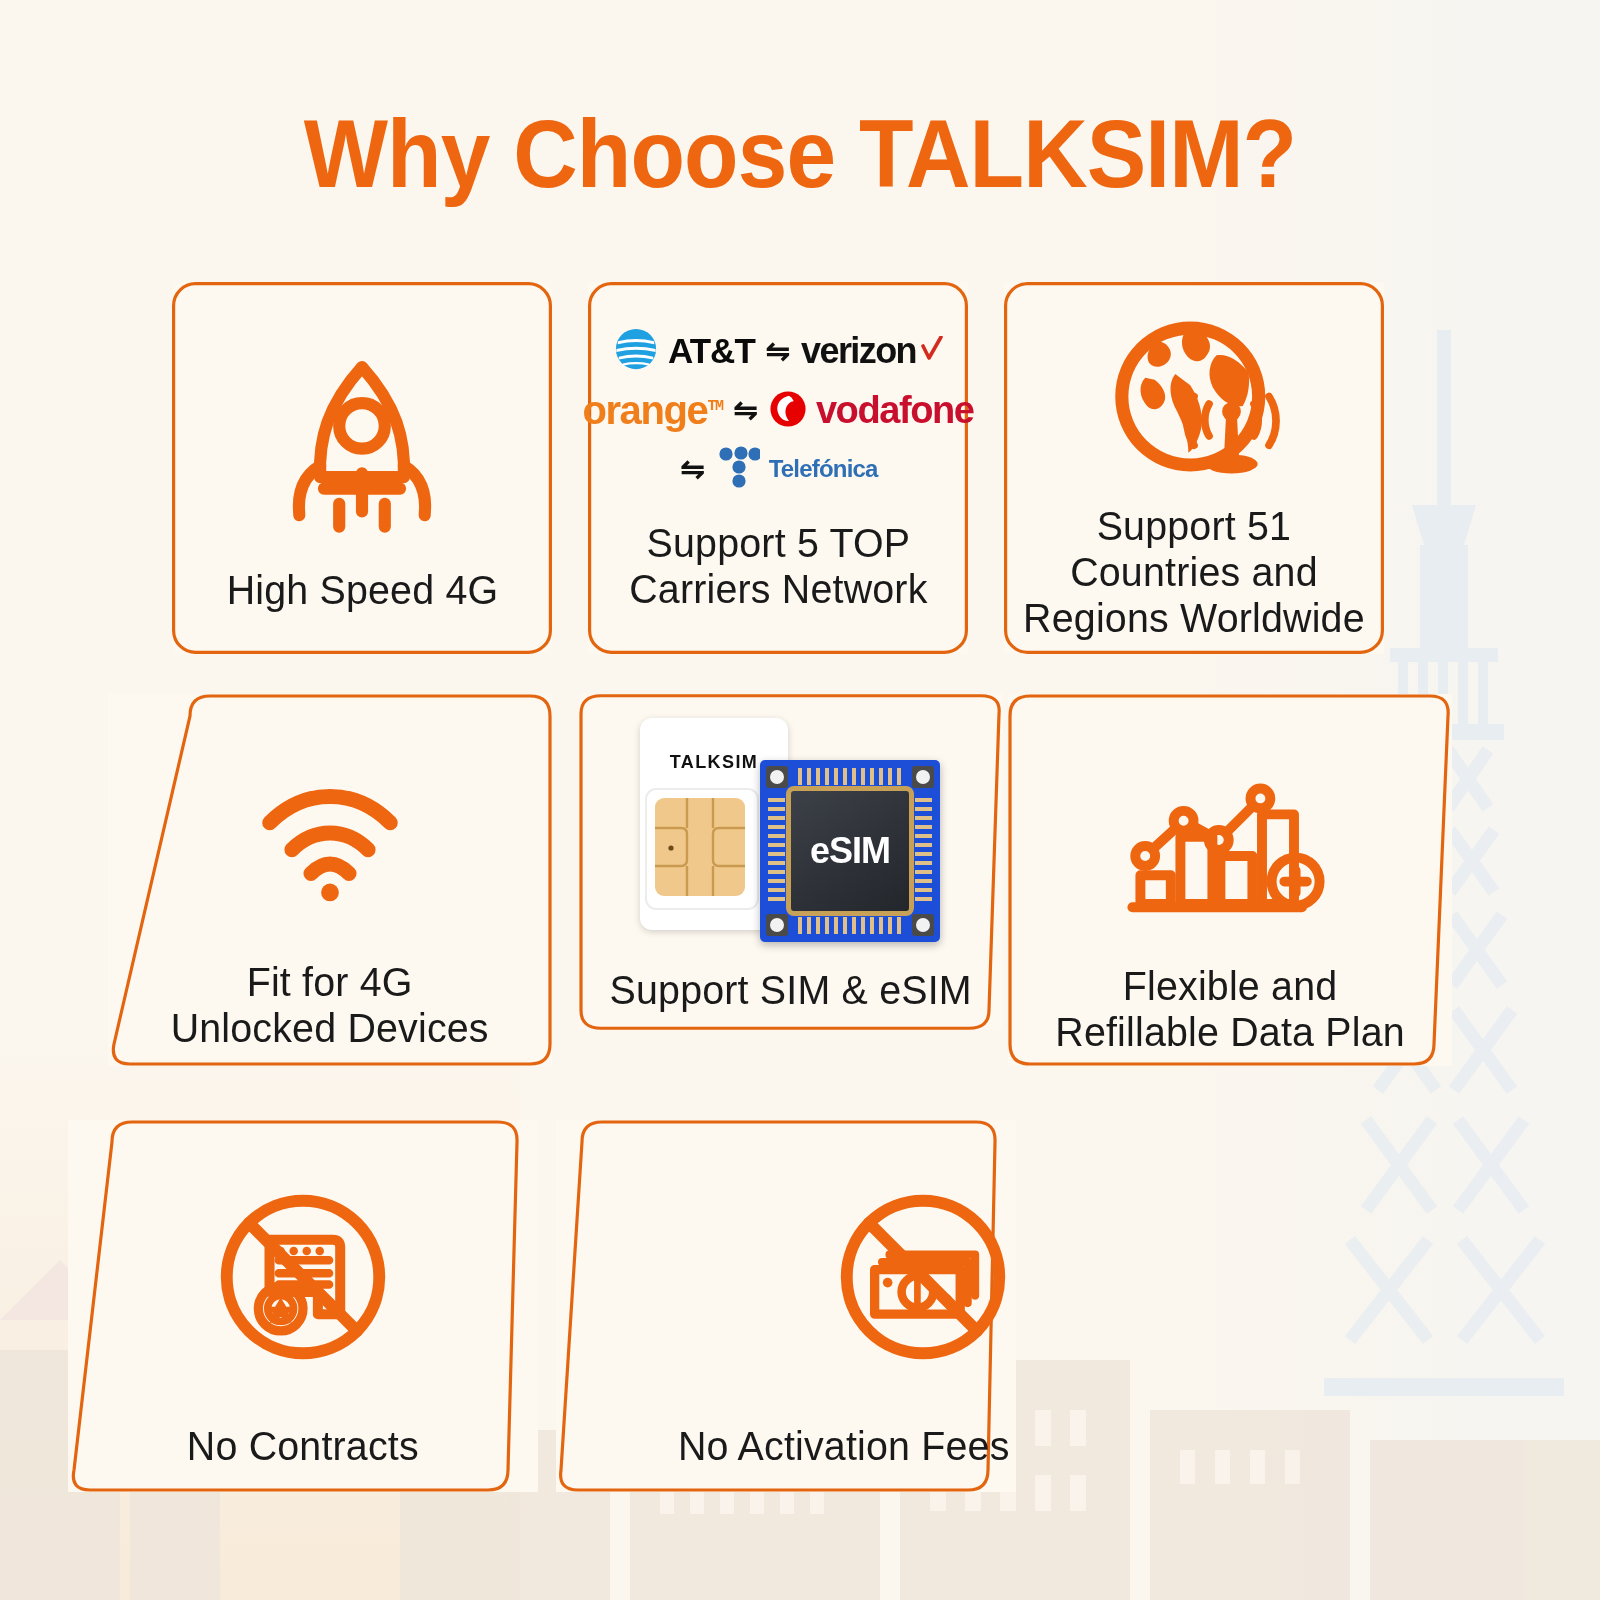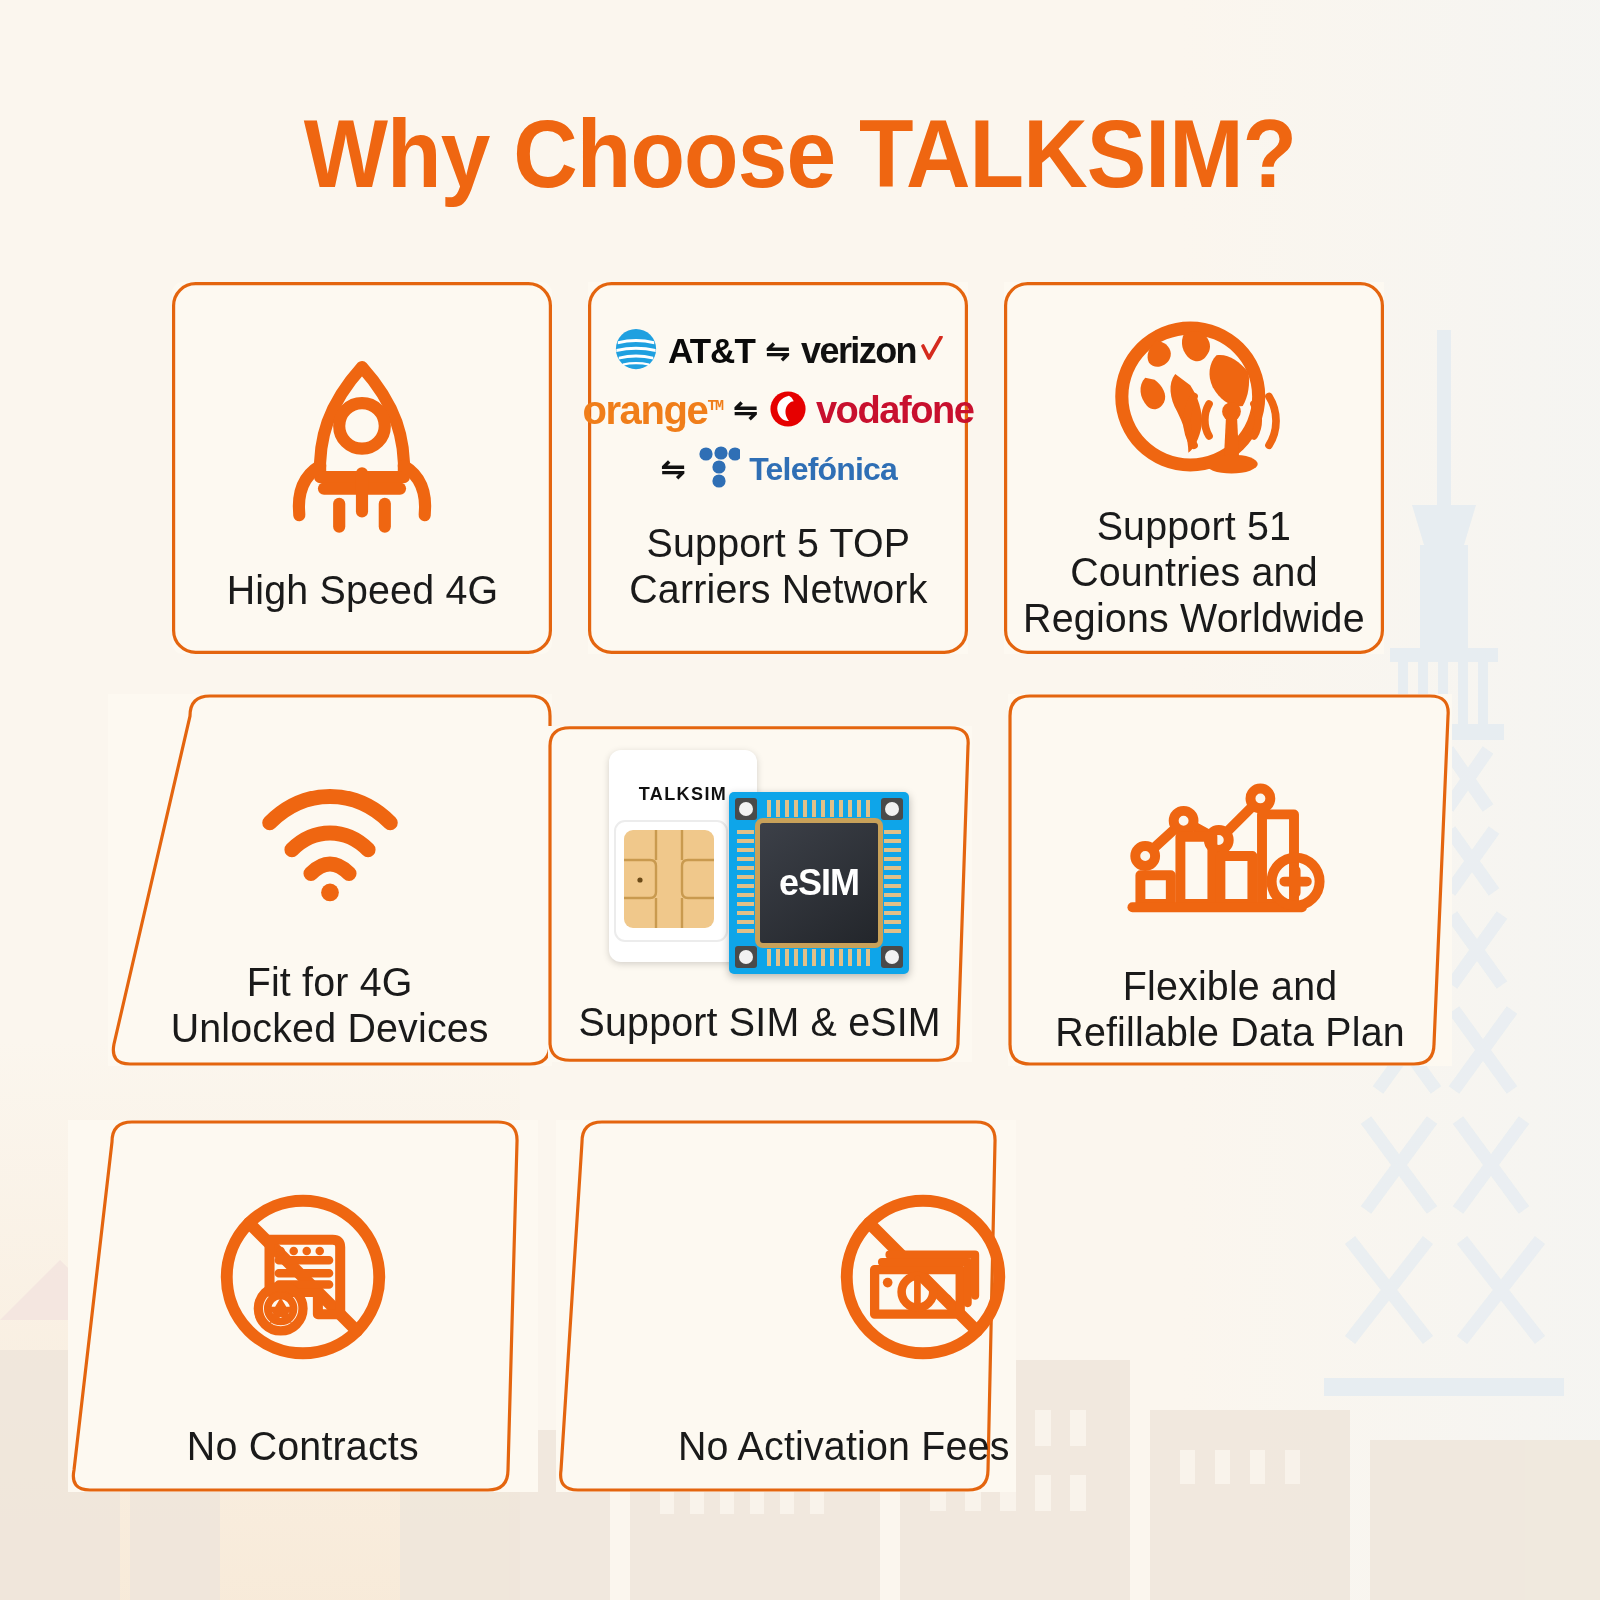--- a/index.html
+++ b/index.html
@@ -126,21 +126,21 @@
     font-size: 29px;
     font-weight: bold;
     line-height: 1;
     margin: 0 2px;
   }
   .att-text { color: #0a0a0a; font-size: 35px; font-weight: bold; letter-spacing: -1px;}
   .verizon-text { color: #111; font-size: 36px; font-weight: bold; letter-spacing: -1.6px; }
   .orange-text { color: #f07e1a; font-size: 40px; font-weight: bold; letter-spacing: -1.4px; }
   .tm { font-size: 15px; vertical-align: super; font-weight: bold; font-family: Liberation Mono, monospace; }
   .vodafone-text { color: #c8102e; font-size: 38px; font-weight: bold; letter-spacing: -1.4px; text-align: center; }
-  .telefonica-text { color: #2f6fb5; font-size: 32px; font-weight: bold; letter-spacing: -.8px; }
+  .telefonica-text { color: #2f6fb5; font-size: 24px; font-weight: bold; letter-spacing: -.8px; }
 
   
   .sim-stage {
     position: relative;
     width: 330px;
     height: 240px;
   }
   .sim-card {
     position: absolute;
     left: 14px; top: 6px;
@@ -170,21 +170,21 @@
     position: absolute;
     left: 29px; top: 86px;
     width: 90px; height: 98px;
     background: #f0c88b;
     border-radius: 9px;
   }
   .esim-chip {
     position: absolute;
     left: 134px; top: 48px;
     width: 180px; height: 182px;
-    background: #0ea5e9;
+    background: #1d4ed8;
     border-radius: 5px;
     box-shadow: 0 3px 8px rgba(0,0,0,.28);
   }
   .esim-core {
     position: absolute;
     left: 26px; top: 26px;
     width: 128px; height: 130px;
     background: linear-gradient(145deg,#3c4048,#23262b);
     border: 5px solid #c8a159;
     border-radius: 8px;
@@ -426,21 +426,21 @@
               <path d="M38 64 C46 56 54 56 62 64"></path>
             </g>
             <circle cx="50" cy="76" r="5.6" fill="#ef6611"></circle>
           </svg>
         </div>
         <div class="card-label" style="margin-top:58px;">Fit for 4G
 Unlocked Devices</div>
       </div>
     </div>
 
-    <div class="card" style="left:548px; top:12px; width:424px; height:336px;margin-top:32px;">
+    <div class="card" style="left:579px; top:12px; width:424px; height:336px;">
       <svg class="shape-svg" viewBox="0 0 424 372" preserveAspectRatio="none">
         <path d="M22 2 L402 2 Q422 2 420 22 L410 350 Q410 370 390 370 L22 370 Q2 370 2 350 L2 22 Q2 2 22 2 Z"></path>
       </svg>
       <div class="card-inner" style="padding-top:18px;">
         <div class="sim-stage">
           <div class="sim-card">
             <div class="sim-brand">TALKSIM</div>
           </div>
           <div class="sim-chip-plate"></div>
           <div class="sim-chip">

